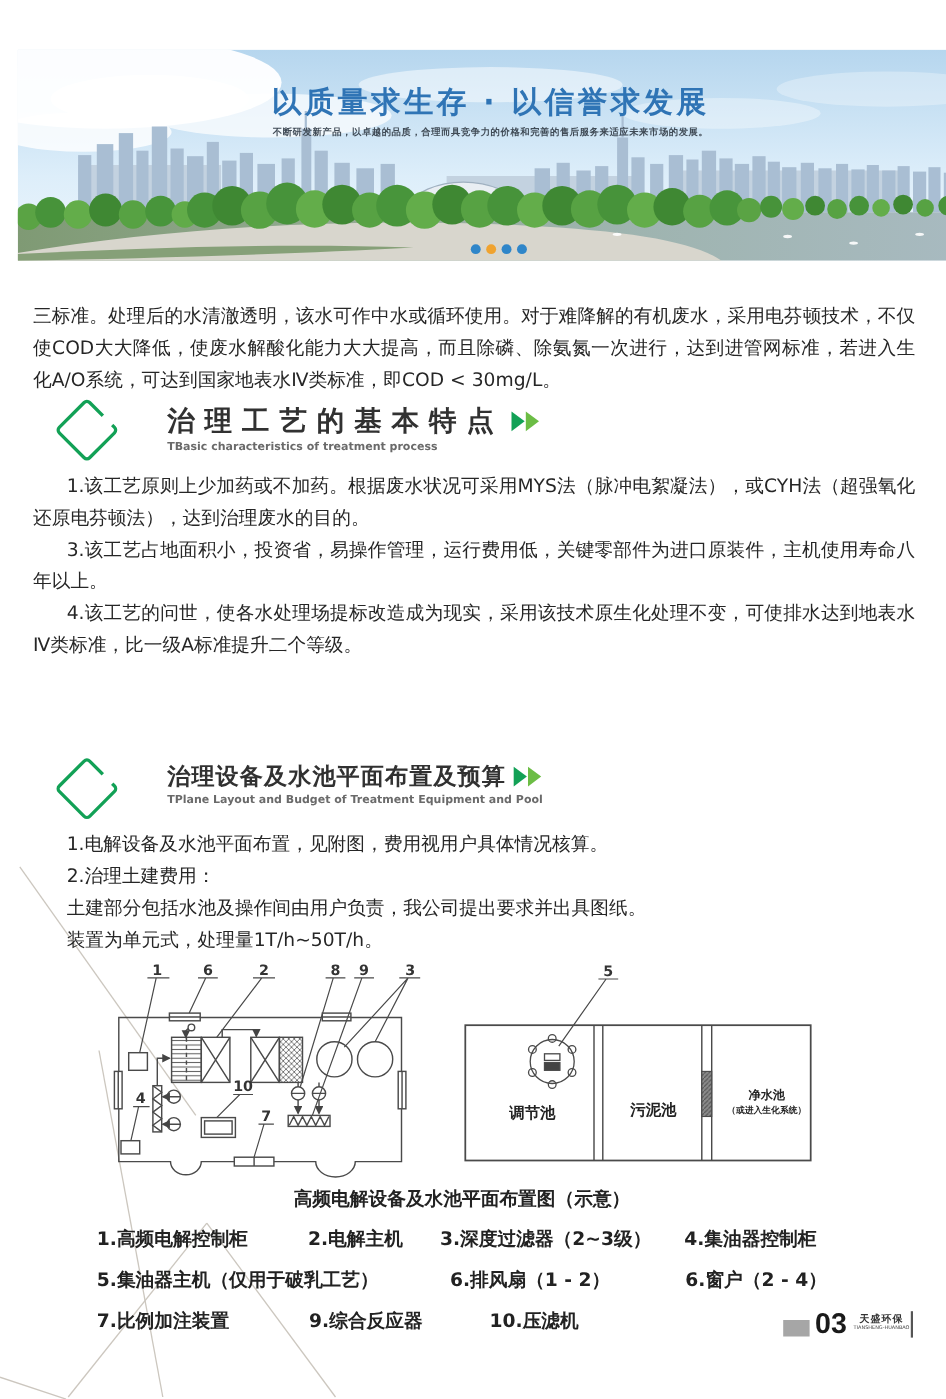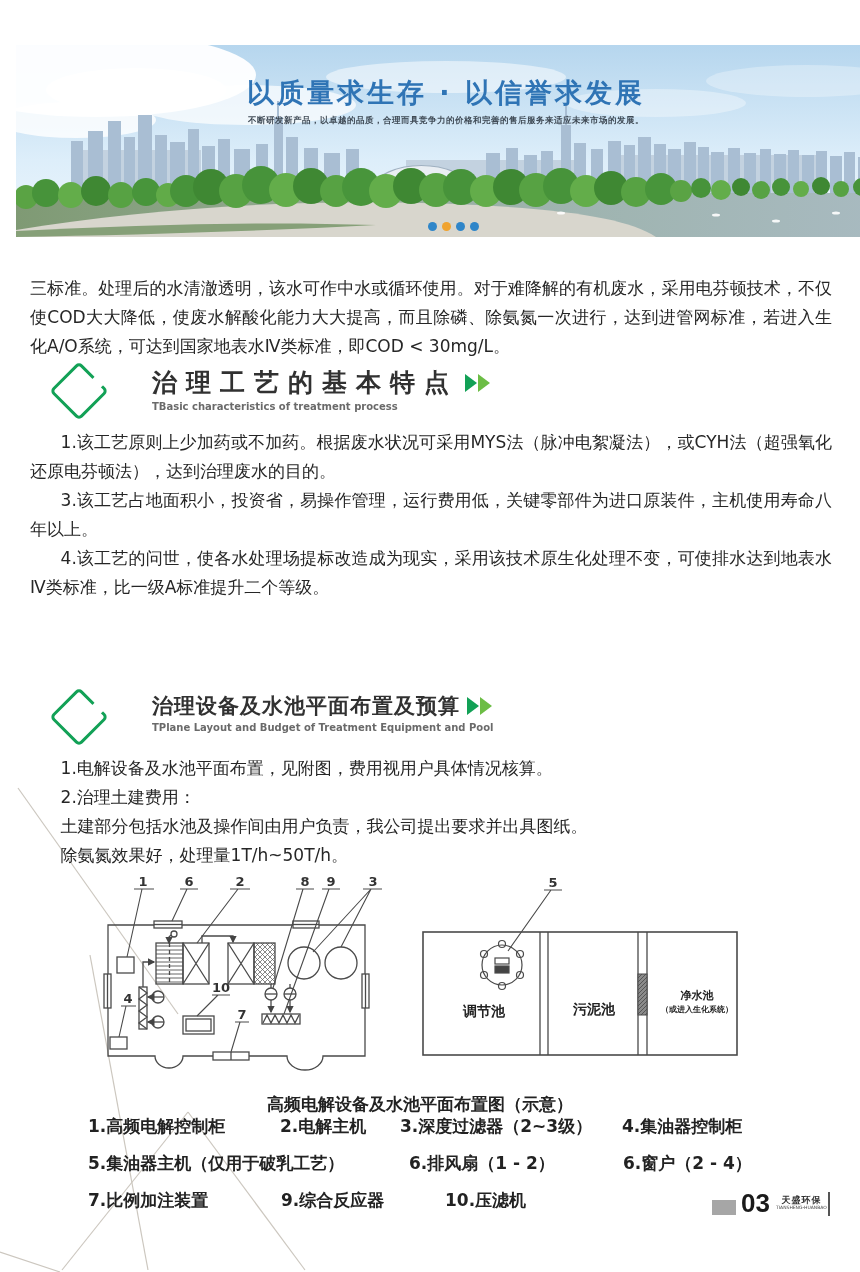--- a/index.html
+++ b/index.html
@@ -42,21 +42,21 @@
   .sec-title.t1{font-size:25px;letter-spacing:9px;}
   .sec-title.t2{font-size:21px;letter-spacing:1px;}
   .sec-en{font-size:10px;font-weight:bold;color:#6a6a6a;margin-top:2px;}
   .arr{display:inline-block;width:0;height:0;vertical-align:middle;
     border-top:9px solid transparent;border-bottom:9px solid transparent;
     border-left:12px solid #12a156;margin-left:7px;}
   .arr.light{border-left-color:#6cbd45;margin-left:1px;}
   
   .diag{position:absolute;}
   .diag-caption{position:absolute;left:60px;top:1078px;width:720px;text-align:center;
-    font-size:17px;font-weight:bold;color:#222;margin-top:15px;}
+    font-size:17px;font-weight:bold;color:#222;}
   .legend-item{position:absolute;font-size:17px;font-weight:bold;color:#222;white-space:nowrap;}
   
   .footer-square{position:absolute;left:712px;top:1200px;width:24px;height:15px;background:#a6a6a6;}
   .footer-num{position:absolute;left:741px;top:1188px;font-family:Liberation Sans, sans-serif;
     font-size:26px;font-weight:bold;color:#1a1a1a;}
   .brand{position:absolute;left:776px;top:1196px;text-align:center;line-height:1;}
   .brand-cn{font-size:9px;font-weight:bold;color:#333;letter-spacing:1px;}
   .brand-en{font-size:4.5px;color:#444;margin-top:1px;}
   .brand-bar{position:absolute;left:828px;top:1192px;width:2px;height:24px;background:#555;}
   
@@ -235,21 +235,21 @@
   <div class="sec-titles">
     <span class="sec-title t2">治理设备及水池平面布置及预算</span><span class="arr"></span><span class="arr light"></span>
     <div class="sec-en">TPlane Layout and Budget of Treatment Equipment and Pool</div>
   </div>
 </div>
 
 <div class="para-block s2-paras">
   <p>1.电解设备及水池平面布置，见附图，费用视用户具体情况核算。</p>
   <p>2.治理土建费用：</p>
   <p>土建部分包括水池及操作间由用户负责，我公司提出要求并出具图纸。</p>
-  <p>除氨氮效果好，处理量1T/h~50T/h。</p>
+  <p>装置为单元式，处理量1T/h~50T/h。</p>
 </div>
 
 <svg class="diag" style="left:90px;top:872px" width="320" height="210" viewBox="0 0 320 210">
   <defs>
     <pattern id="hatchH" width="4" height="4" patternUnits="userSpaceOnUse">
       <path d="M0,2 H4" stroke="#555" stroke-width="0.9"></path>
     </pattern>
     <pattern id="hatchC" width="5" height="5" patternUnits="userSpaceOnUse">
       <path d="M0,0 L5,5 M5,0 L0,5" stroke="#555" stroke-width="0.7"></path>
     </pattern>

